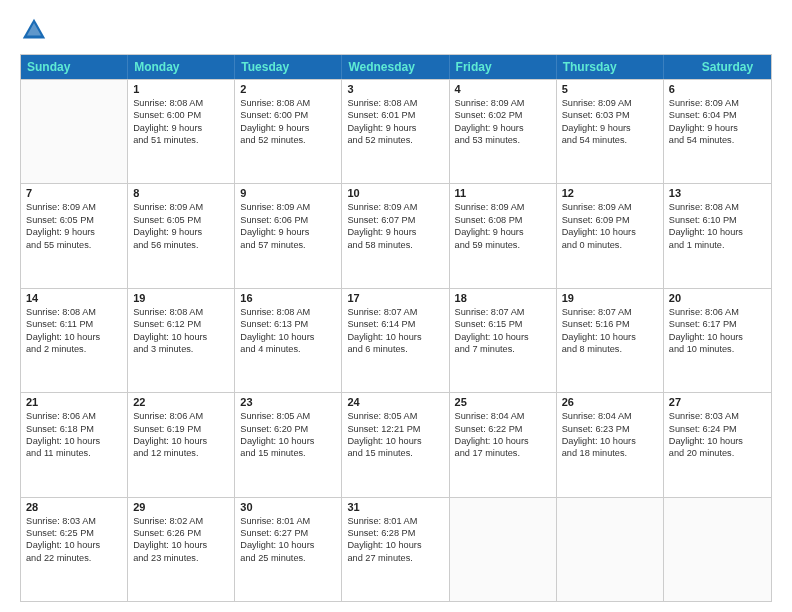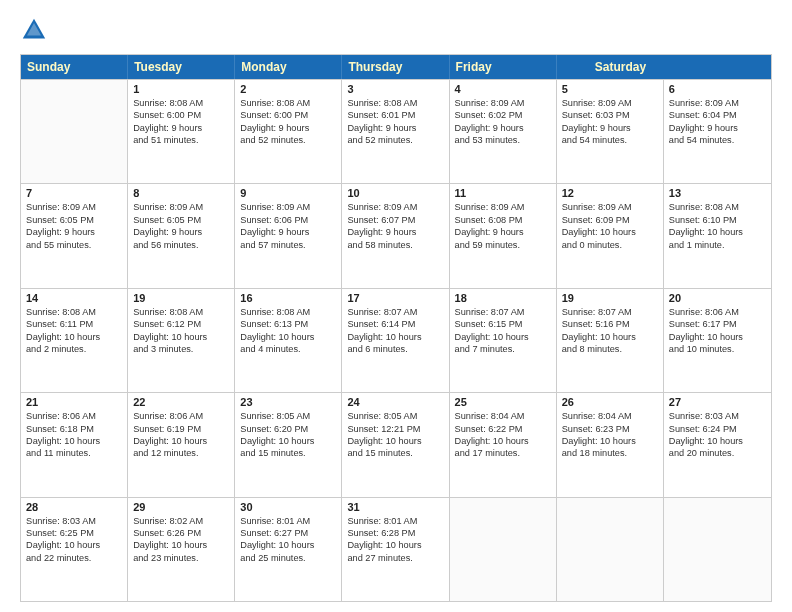--- a/index.html
+++ b/index.html
@@ -59,21 +59,21 @@
       display: flex;
       flex-direction: column;
       border: 1px solid #ccc;
     }
     .cal-header {
       display: grid;
       grid-template-columns: repeat(7, 1fr);
       background: #1a6bb5;
     }
     .cal-header-cell {
-      color: #fef9c3;
+      color: #5eead4;
       font-size: 12px;
       font-weight: bold;
       padding: 5px 6px;
       text-align: left;
       border-right: 1px solid #3a80c0;
     }
     .cal-header-cell:last-child { border-right: none; margin-left: 32px; }
     .cal-body {
       flex: 1;
       display: flex;
@@ -125,24 +125,25 @@
     </div>
     <div class="title-block">
       <div class="main-title"></div>
       <div class="subtitle"></div>
     </div>
   </div>
 
   <div class="calendar">
     <div class="cal-header" id="cal-header">
         <div class="cal-header-cell">Sunday</div>
+        <div class="cal-header-cell">Monday</div>
         <div class="cal-header-cell">Tuesday</div>
-        <div class="cal-header-cell">Monday</div>
+        <div class="cal-header-cell">Wednesday</div>
+        <div class="cal-header-cell">Friday</div>
         <div class="cal-header-cell">Thursday</div>
-        <div class="cal-header-cell">Friday</div>
         <div class="cal-header-cell">Saturday</div>
       </div>
     <div class="cal-body" id="cal-body">
         <div class="cal-row">
           <div class="cal-cell empty"></div>
           <div class="cal-cell">
             <span class="day-num">1</span>
             <span class="cell-line">Sunrise: 8:08 AM</span>
             <span class="cell-line">Sunset: 6:00 PM</span>
             <span class="cell-line">Daylight: 9 hours</span>

